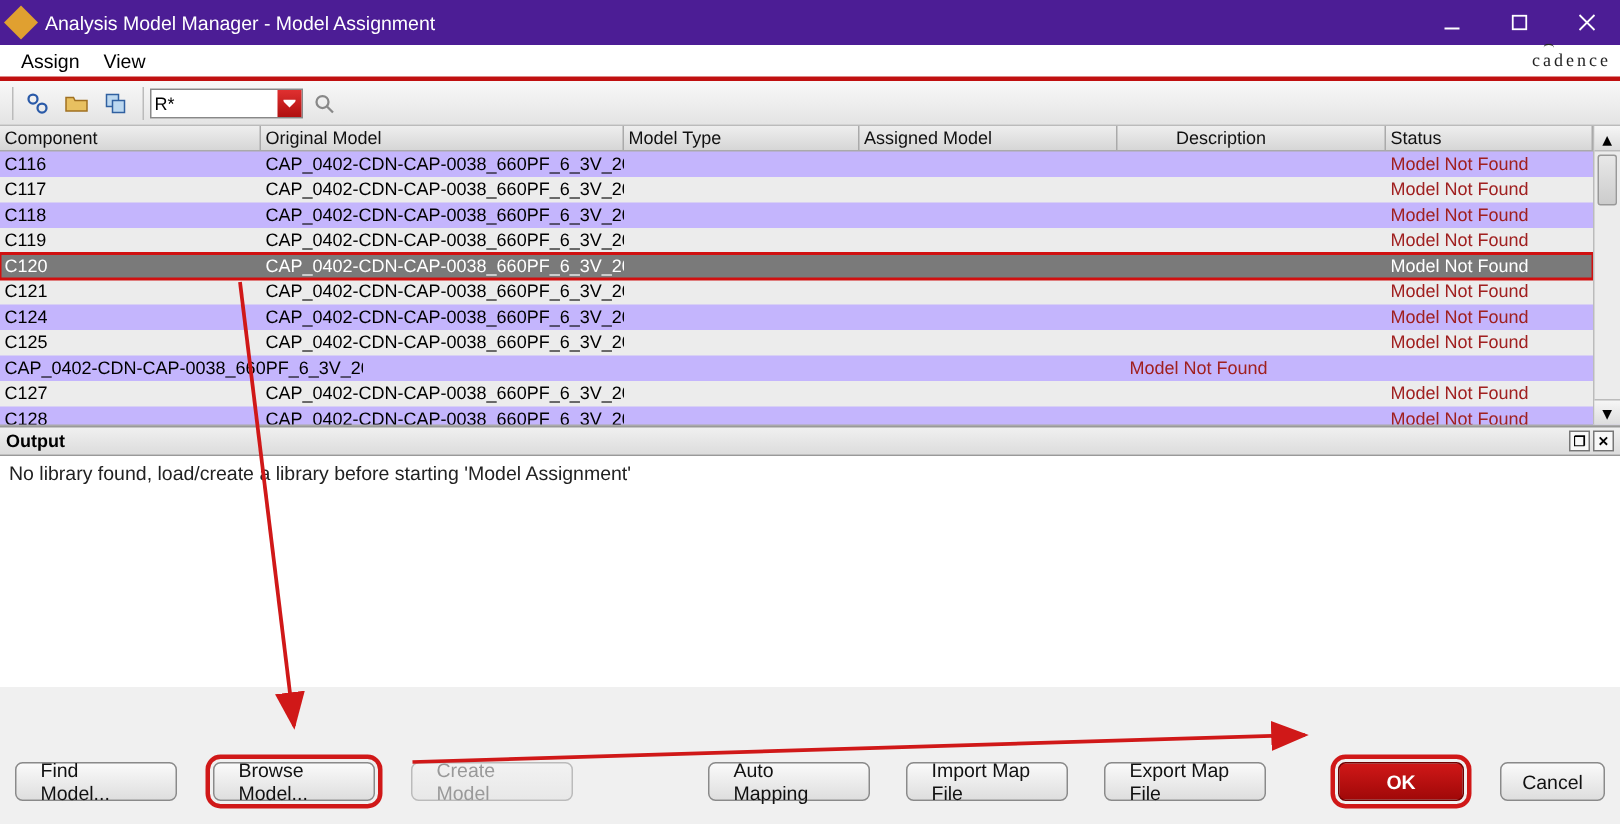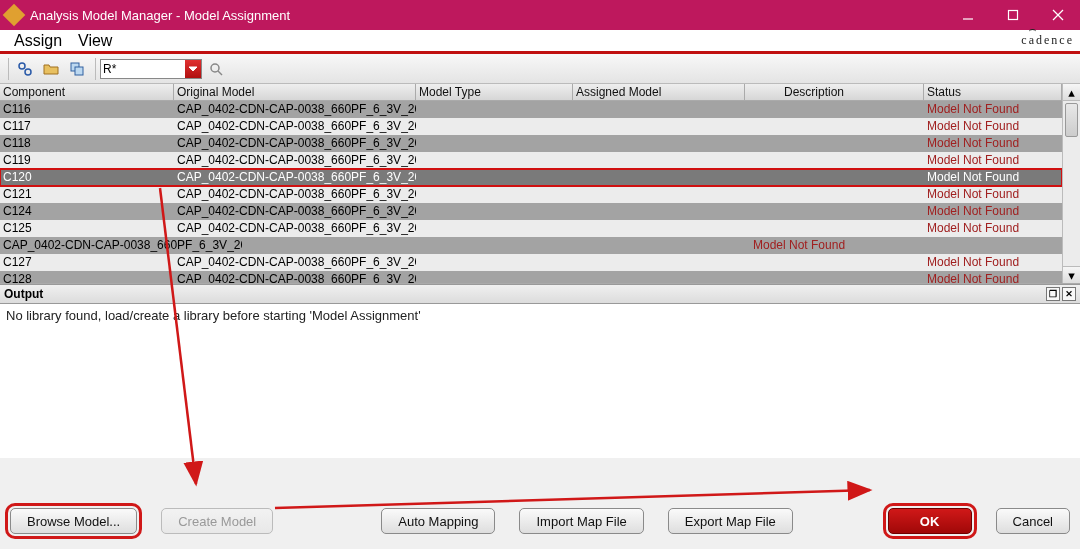--- a/index.html
+++ b/index.html
@@ -8,21 +8,21 @@
     height: 549px;
     font-family: "Segoe UI", Arial, sans-serif;
     font-size: 13px;
     background: #f0f0f0;
     overflow: hidden;
     position: relative;
   }
   
   .titlebar {
     height: 30px;
-    background: #be185d;
+    background: #4c1d95;
     color: #fff;
     display: flex;
     align-items: center;
     padding-left: 6px;
   }
   .titlebar .app-icon {
     width: 16px; height: 16px;
     background: #e0a030;
     transform: rotate(45deg);
     margin-right: 8px;
@@ -37,21 +37,21 @@
 
   
   .menubar-row {
     height: 24px;
     background: #fff;
     display: flex;
     align-items: center;
     padding: 0 6px;
     border-bottom: 3px solid #c01010;
   }
-  .menubar-row .menu-item { padding: 2px 8px; font-size: 16px; }
+  .menubar-row .menu-item { padding: 2px 8px; font-size: 13px; }
   .menubar-row .spacer { flex: 1; }
   .brand {
     font-family: Georgia, "Times New Roman", serif;
     letter-spacing: 2px;
     font-size: 12px;
     color: #222;
   }
   .brand .a-over { position: relative; }
   .brand .a-over::before {
     content: "";
@@ -96,21 +96,21 @@
   .find-combo .drop {
     width: 16px; height: 18px;
     background: linear-gradient(#e03030,#b01010);
     display: flex; align-items: center; justify-content: center;
   }
   .find-combo .drop svg { width:8px; height:8px; stroke:#fff; fill:#fff;}
 
   
   .table-wrap {
     height: 200px;
-    background: #a3a3a3;
+    background: #c4b5fd;
     border-bottom: 1px solid #aaa;
     display: flex;
   }
   .grid {
     flex: 1;
     overflow: hidden;
   }
   .grid-head, .grid-row {
     display: flex;
     height: 17px;
@@ -414,20 +414,21 @@
   <span>Output</span>
   <div class="spacer"></div>
   <div class="ctl">❐</div>
   <div class="ctl">✕</div>
 </div>
 <div class="output-body">
   <span>No library found, load/create a library before starting 'Model Assignment'</span>
 </div>
 
 <div class="button-bar">
+  <div class="btn">Find Model...</div>
   <div class="btn callout">Browse Model...</div>
   <div class="btn disabled">Create Model</div>
   <div class="gap-mid"></div>
   <div class="btn">Auto Mapping</div>
   <div class="btn">Import Map File</div>
   <div class="btn">Export Map File</div>
   <div class="gap-flex"></div>
   <div class="btn primary callout">OK</div>
   <div class="btn" style="min-width:70px">Cancel</div>
 </div>

